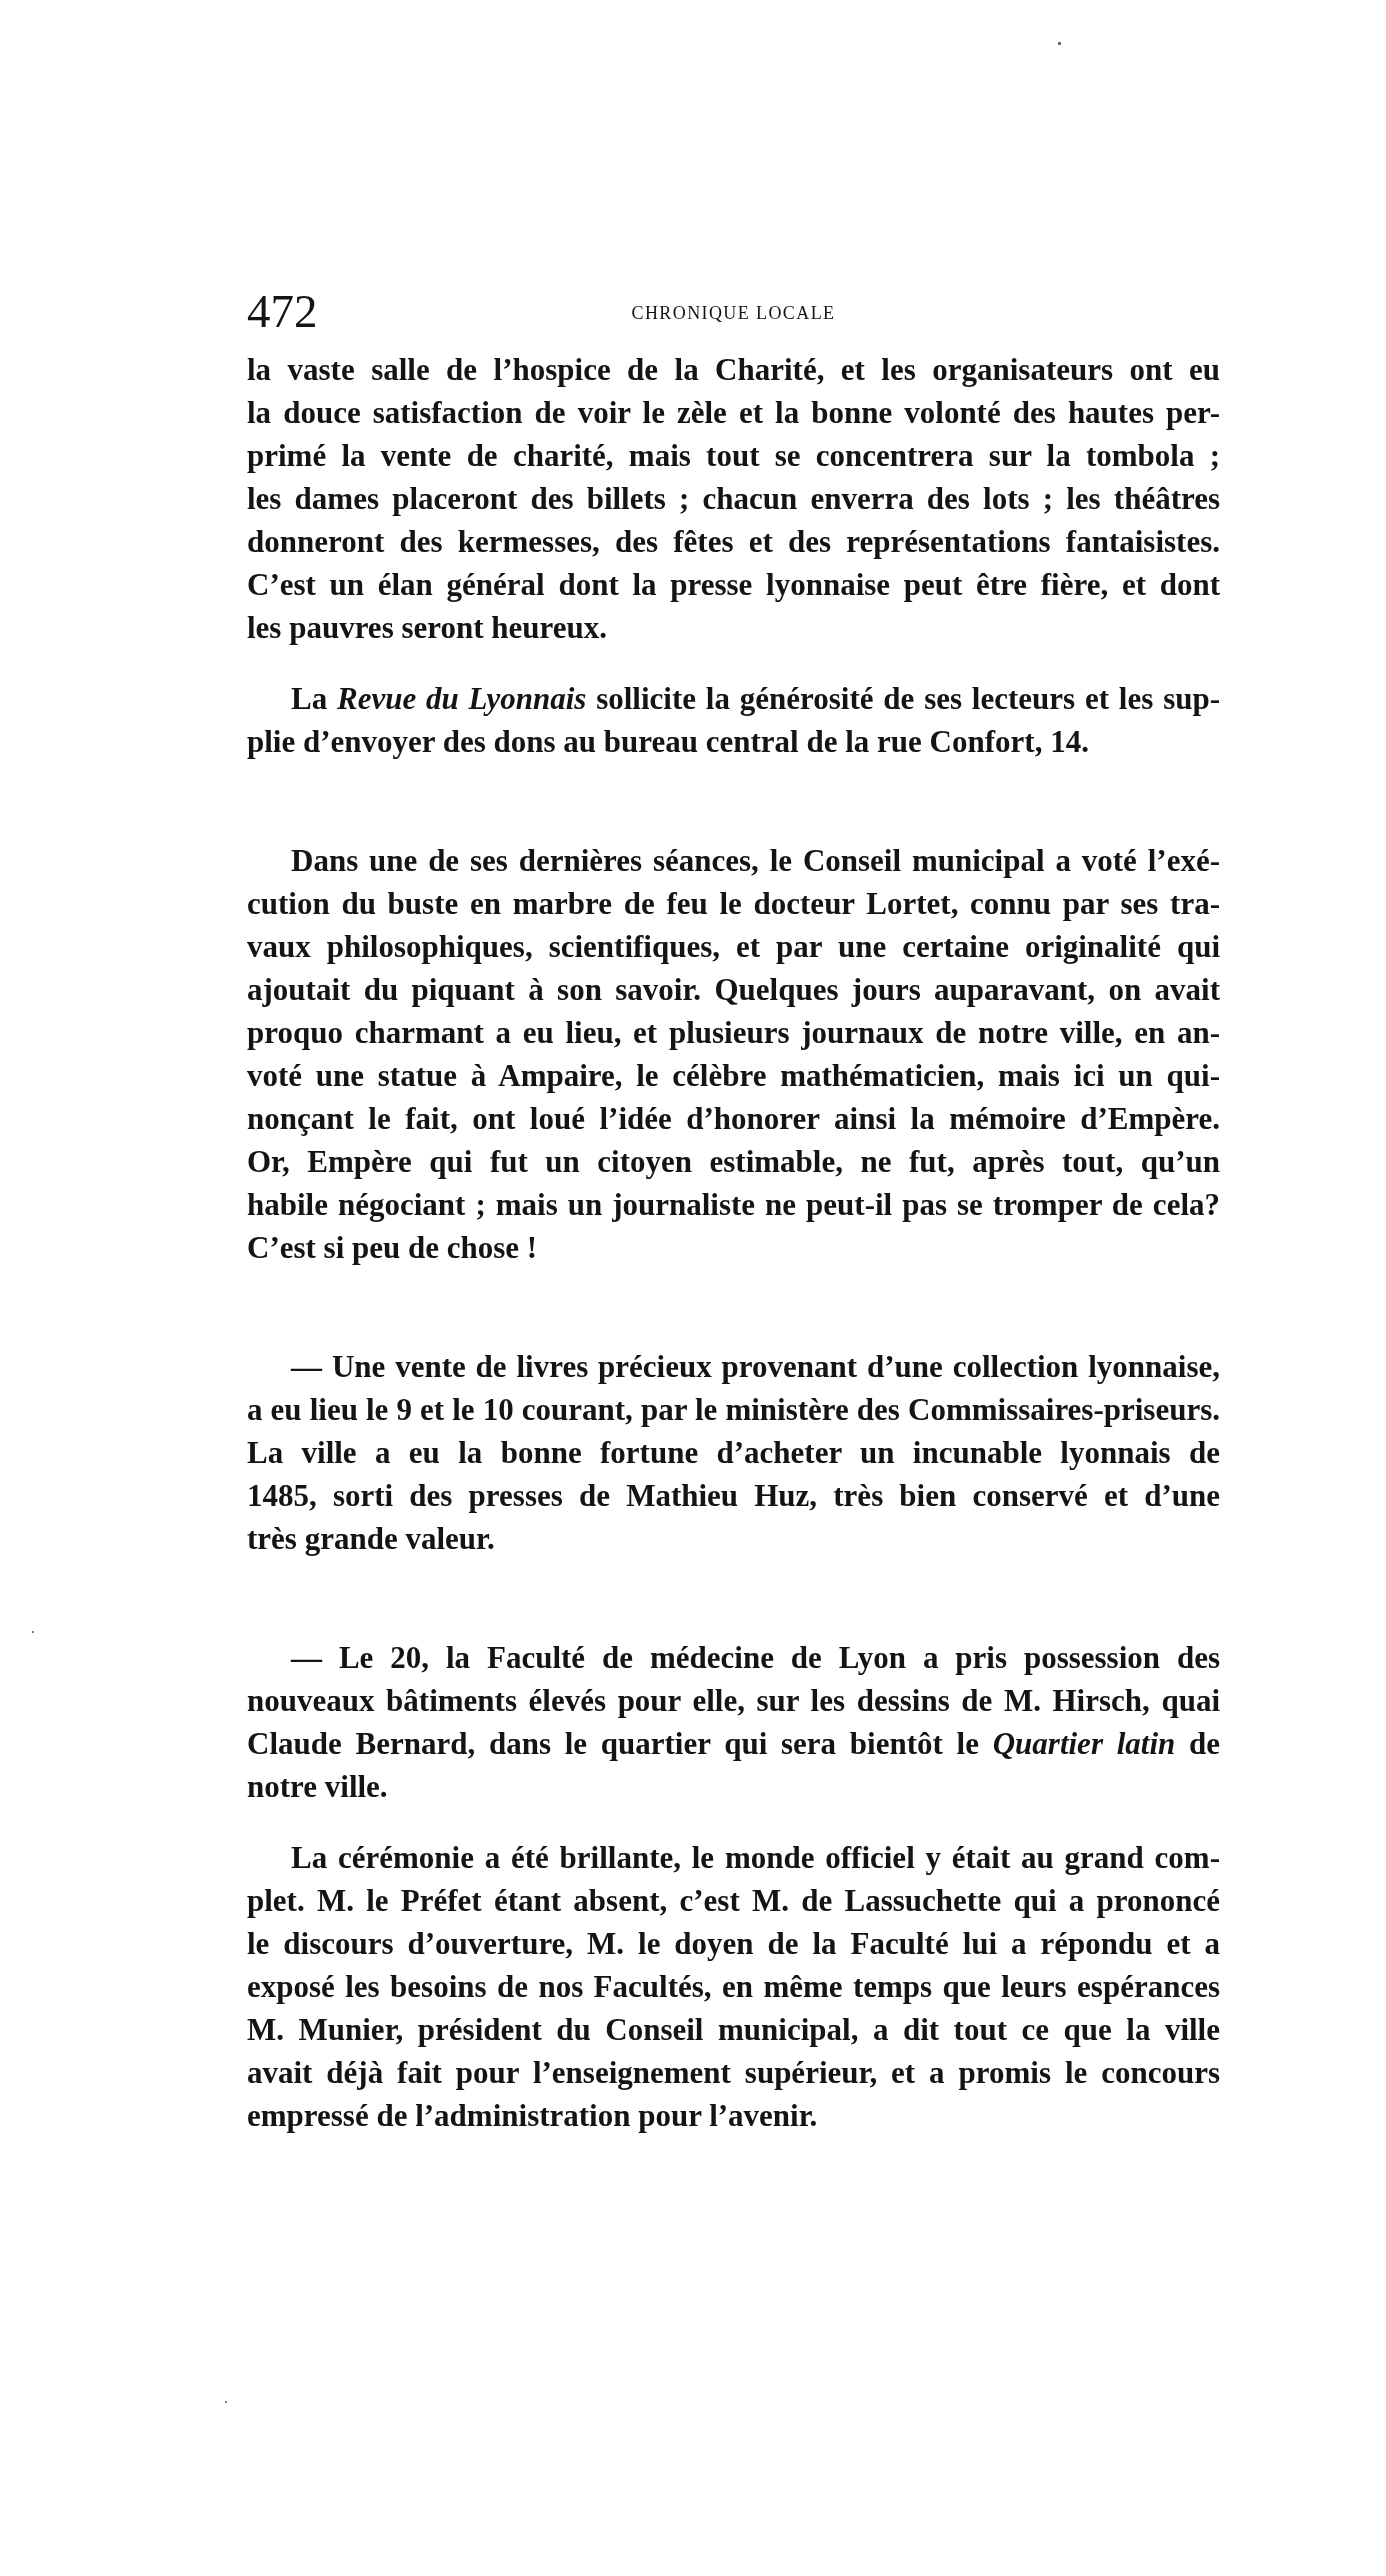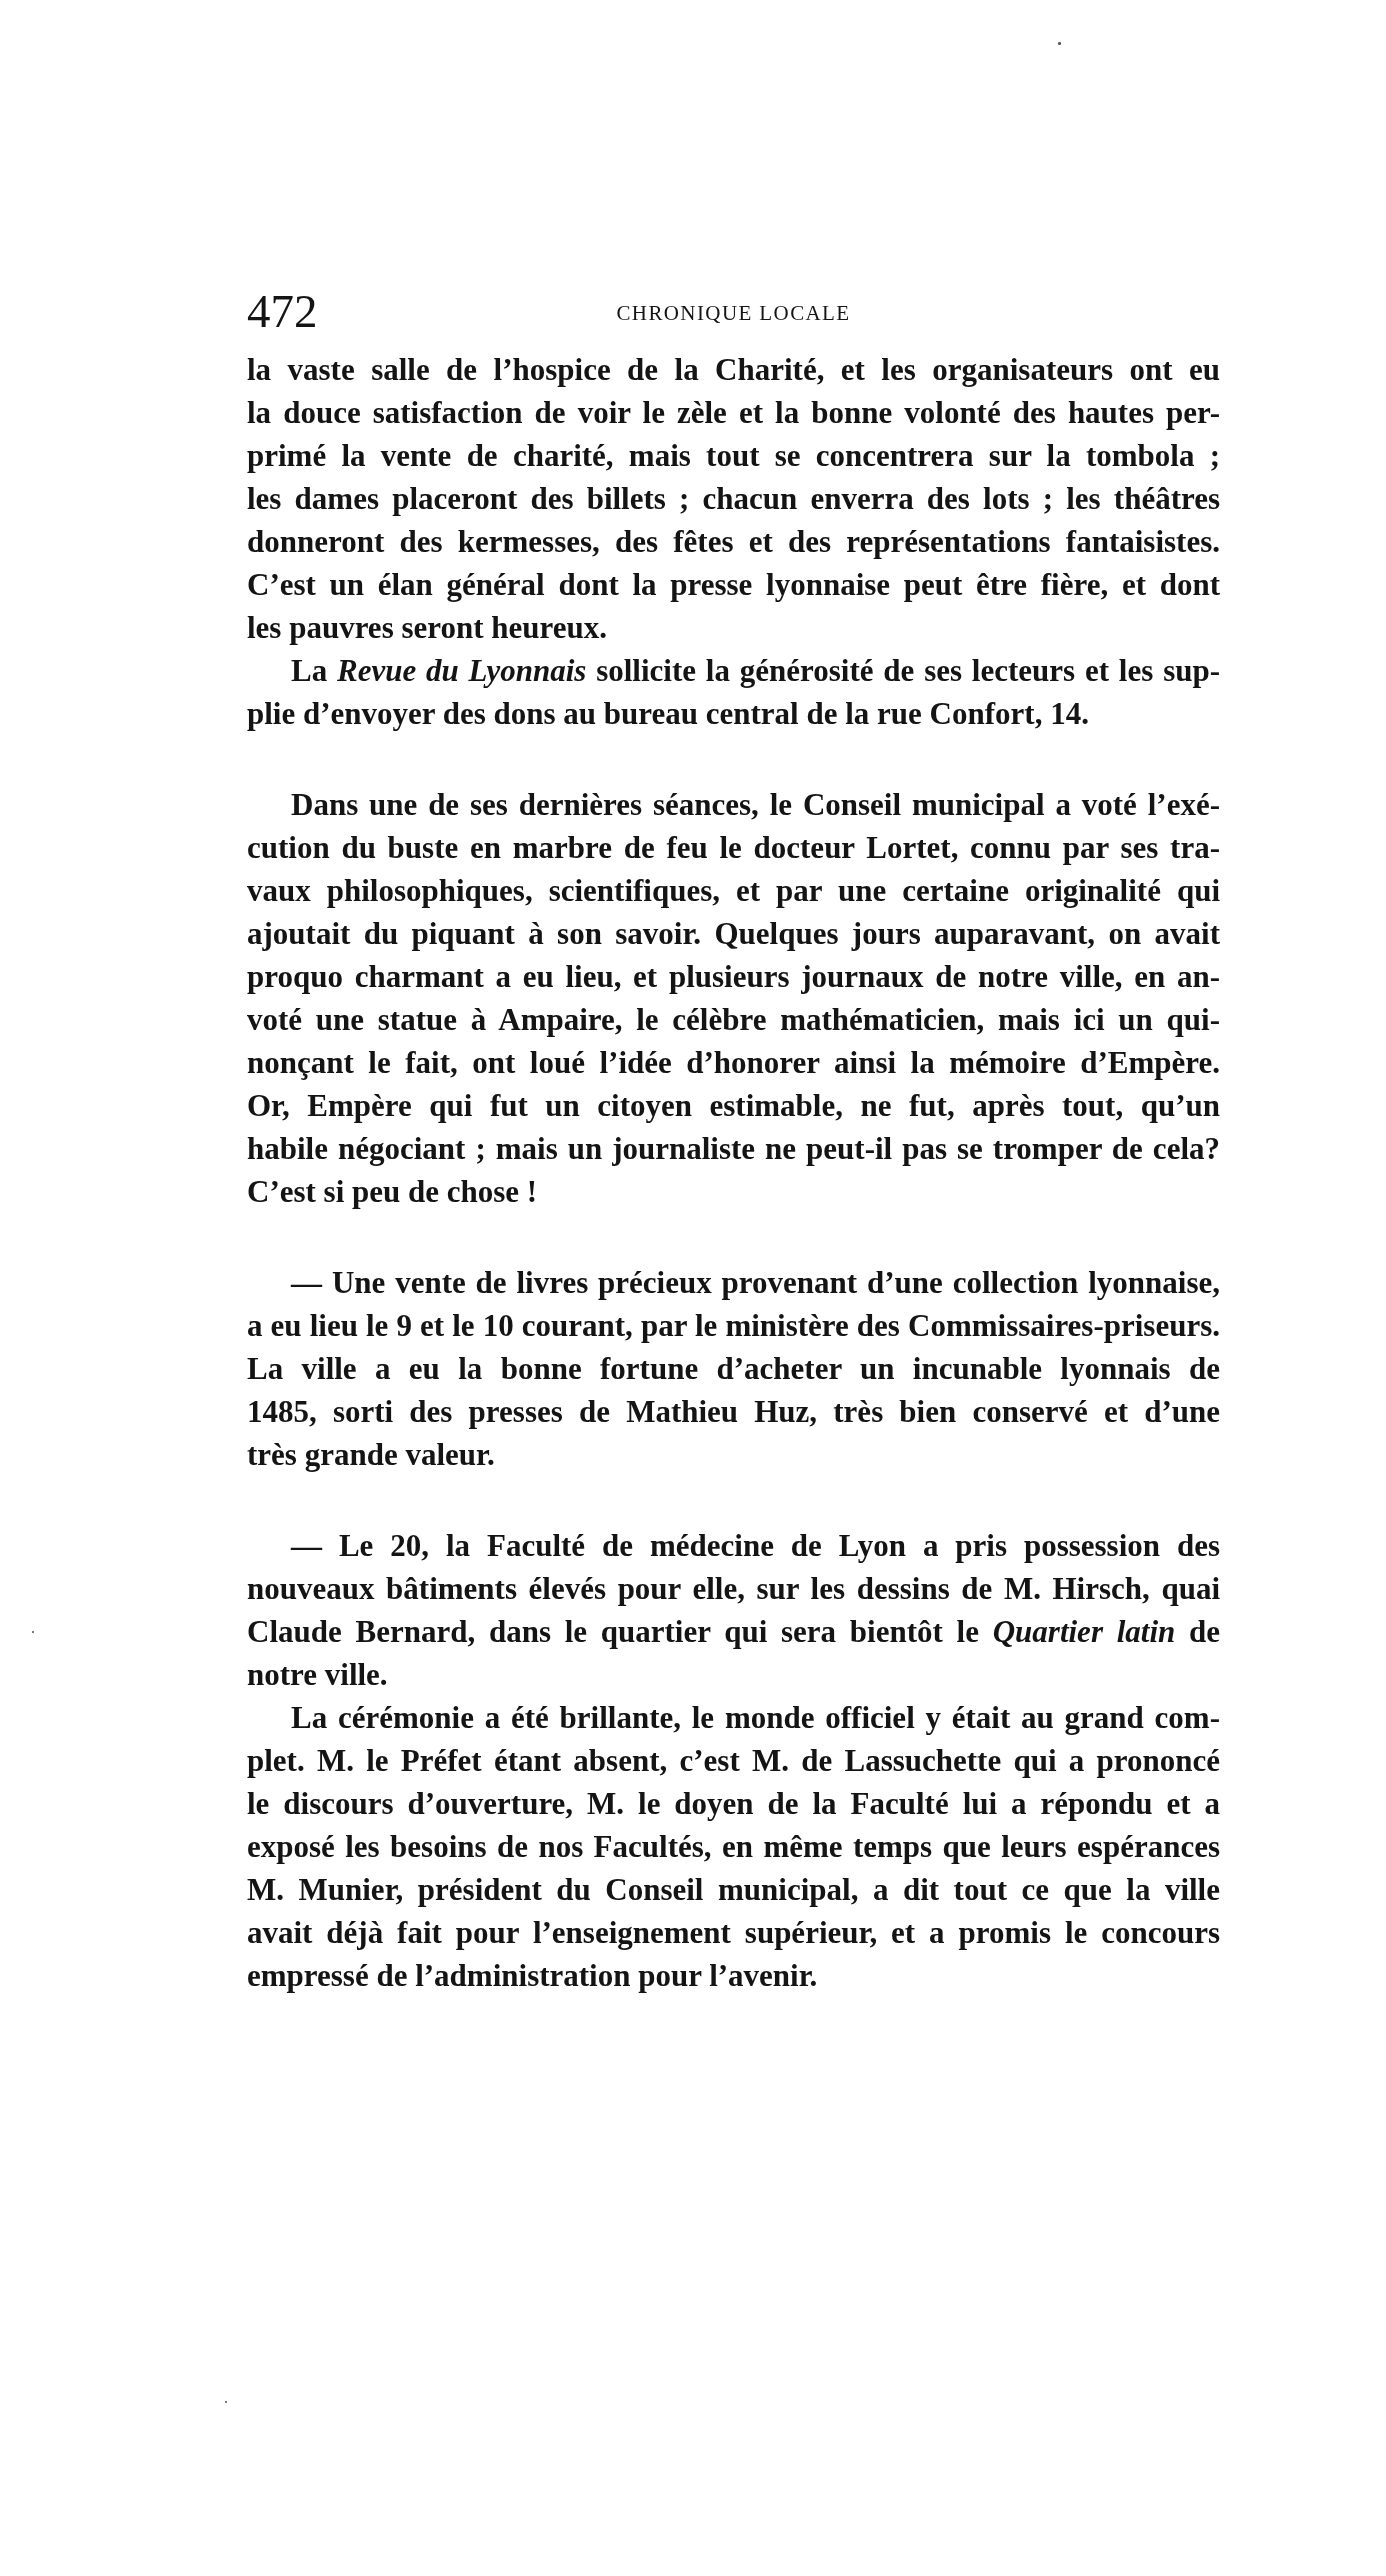--- a/index.html
+++ b/index.html
@@ -2,27 +2,27 @@
 <html style="font-size:14.7px"><head>
 <meta charset="utf-8">
 <style>
   html, body { margin: 0; padding: 0; background: #ffffff; }
   body { width: 1387px; height: 2576px; position: relative; overflow: hidden;
          font-family: "Liberation Serif", "DejaVu Serif", serif; color: #141414; }
   .page { position: absolute; left: 247px; top: 0; width: 973px; }
   .running-head { position: absolute; top: 290px; left: 0; width: 973px; height: 42px; }
   .page-number { position: absolute; left: 0; top: 0; font-size: 47px; line-height: 42px; }
   .running-title { position: absolute; left: 0; width: 973px; top: 1.8px; text-align: center;
-                   font-size: 21px; letter-spacing: 1.4px; line-height: 42px; }
+                   font-size: 18px; letter-spacing: 1.4px; line-height: 42px; }
   .body { position: absolute; top: 348px; left: 0; width: 973px; font-size: 31px; line-height: 43px; font-weight: bold; }
   .para { margin: 0; text-align: justify; text-align-last: left; }
   .gap { height: 48px; }
   .line { display: block; text-align: justify; text-align-last: justify; white-space: nowrap; }
   .line.last { text-align-last: left; }
-  .line.indent { padding-left: 44px; }
+  .line.indent { padding-left: 44px; margin-top: 28px; }
   em { font-style: italic; }
   .speck { position: absolute; background: #555; border-radius: 50%; }
 </style>
 </head>
 <body>
 
 <div class="page">
   <div class="running-head">
     <span class="page-number">472</span>
     <span class="running-title">CHRONIQUE LOCALE</span>

